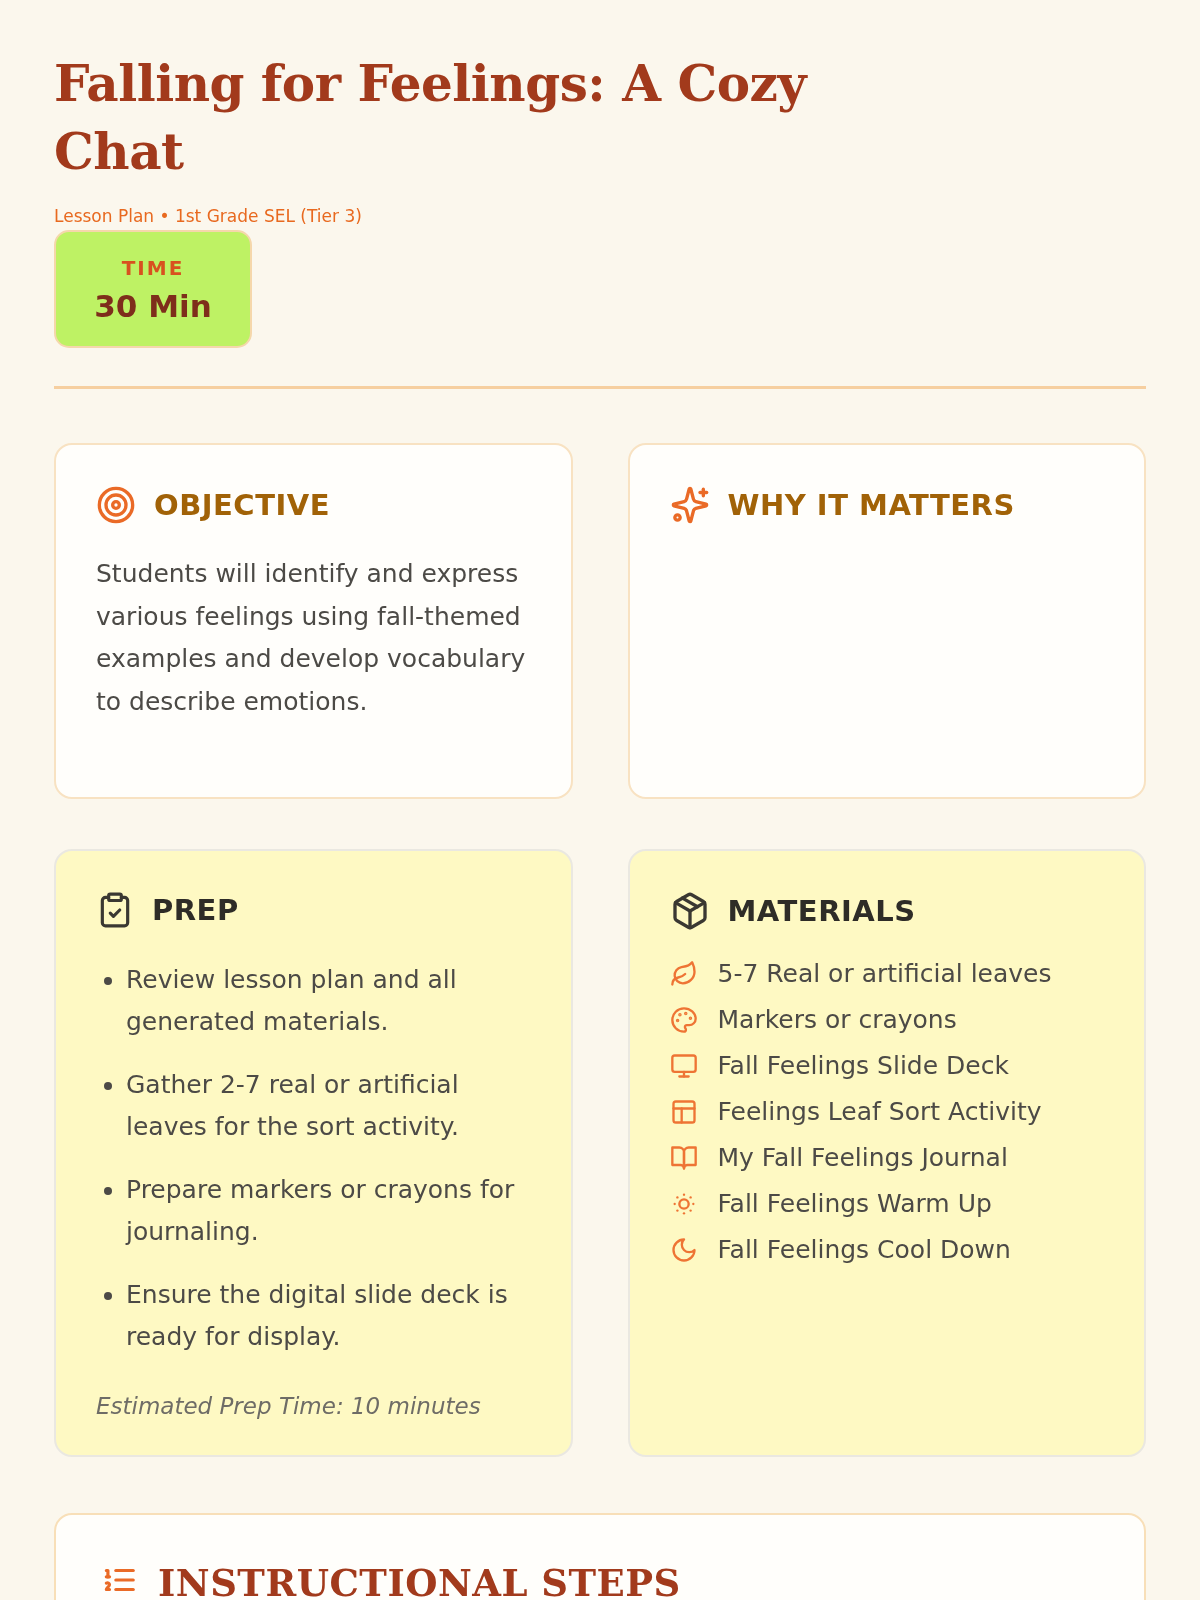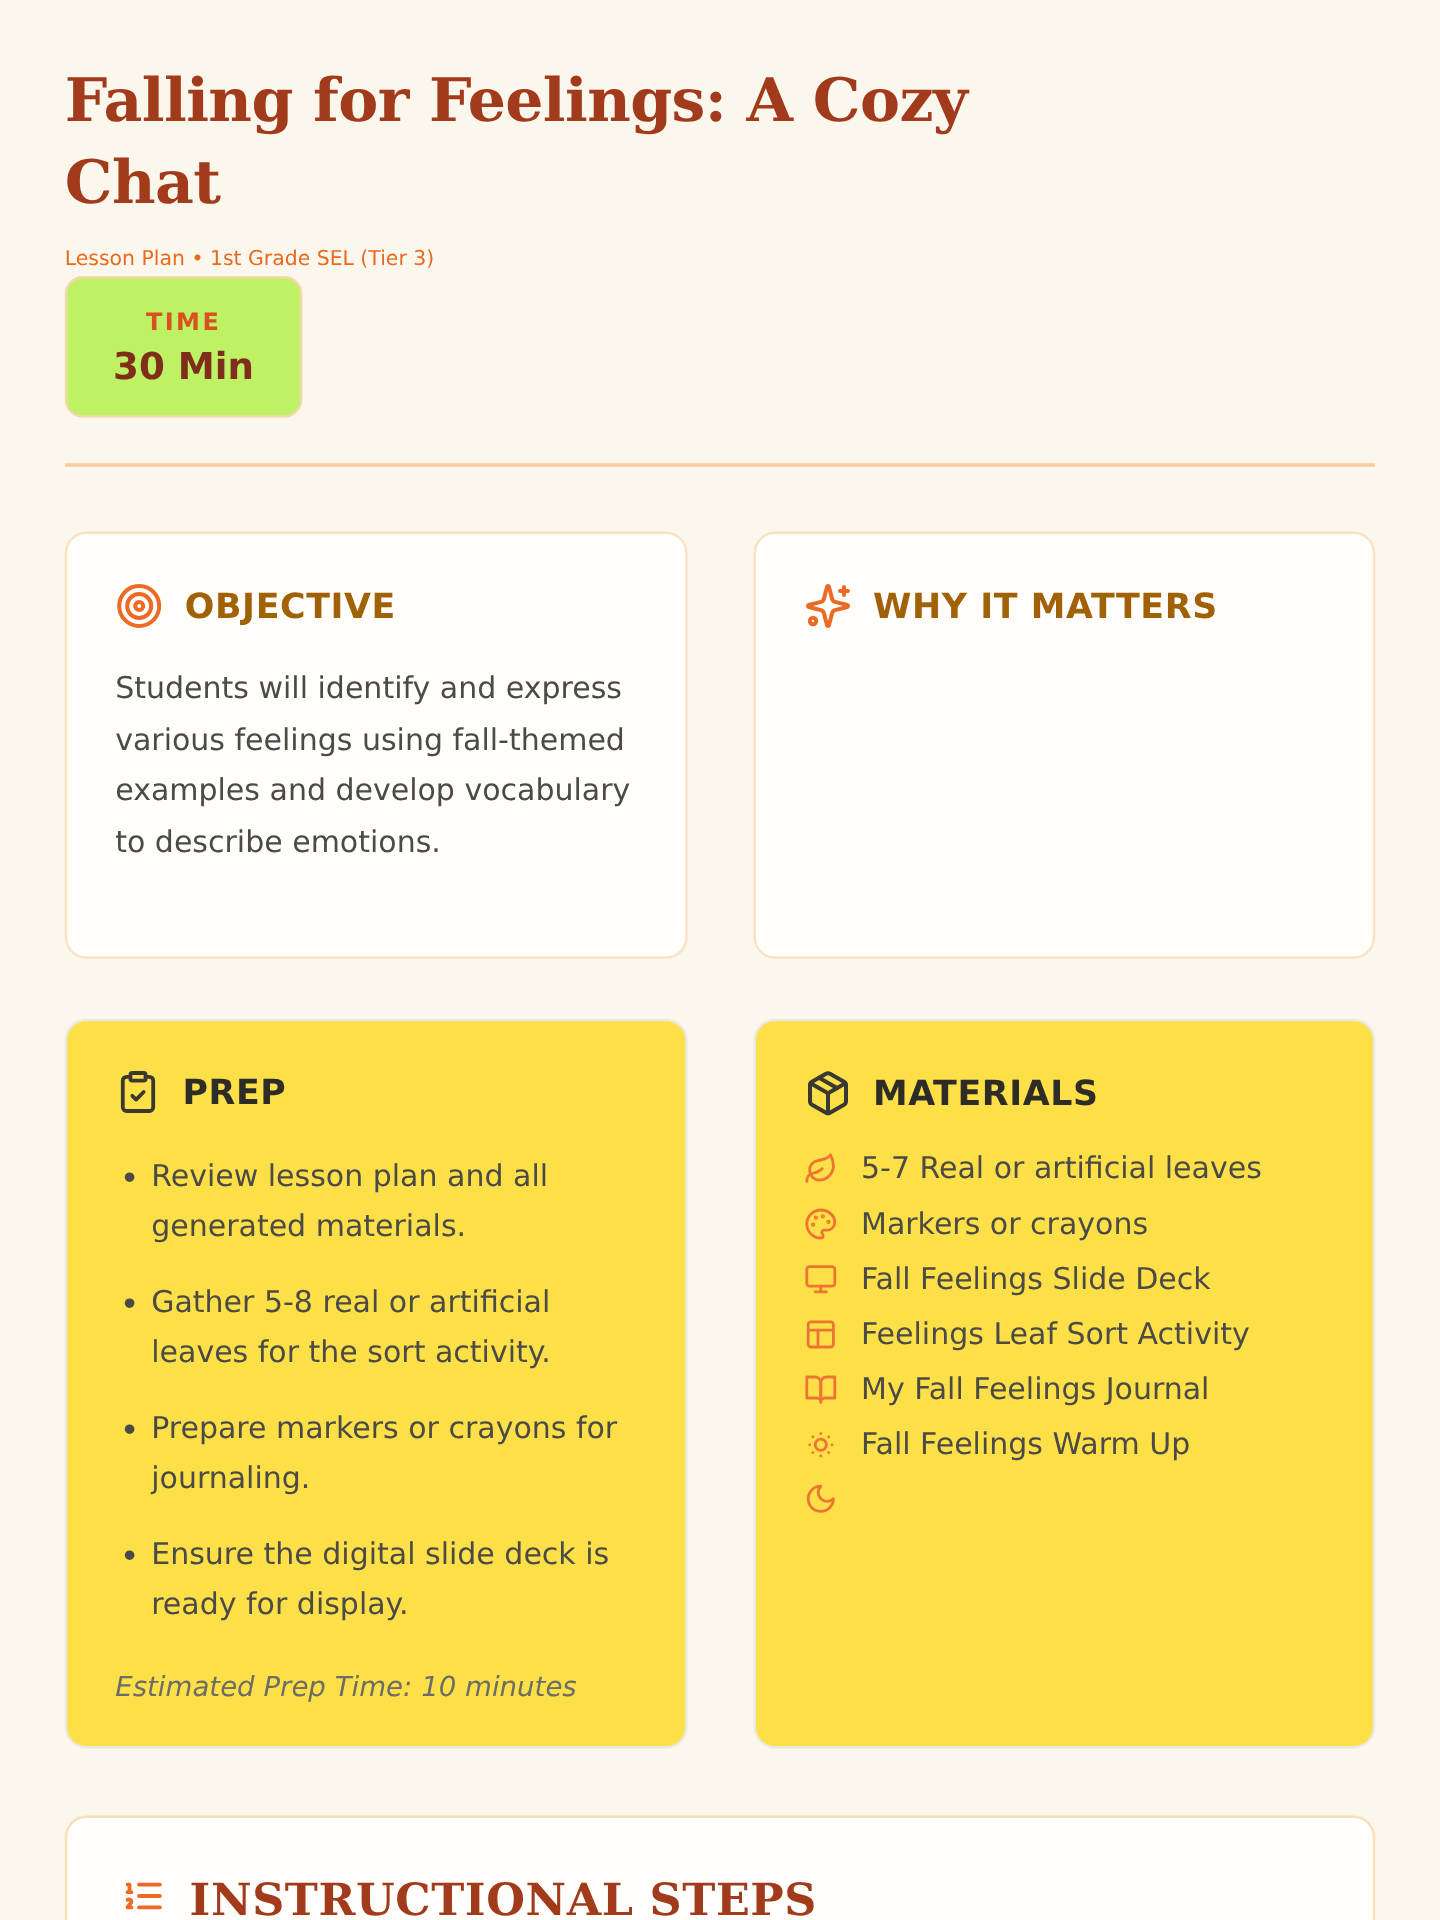--- a/index.html
+++ b/index.html
@@ -24,21 +24,21 @@
     padding: 24px 30px 22px 30px; margin-top: 4px;
   }
   .time-label { font-size: 20px; font-weight: bold; letter-spacing: 2px; color: #D8511F; }
   .time-value { margin-top: 8px; font-size: 31px; font-weight: bold; color: #7E2E1B; }
   .divider { margin-top: 38px; height: 0; border: none; border-top: 3px solid #F6CFA0; }
 
   
   .grid { display: grid; grid-template-columns: 1fr 1fr; gap: 55px; margin-top: 54px; }
   .card { border-radius: 18px; padding: 40px 40px 36px 40px; }
   .card.peach { background: #FFFEFB; border: 2px solid #F8E2C2; min-height: 356px; }
-  .card.gray  { background: #fde047; border: 2px solid #EAE8E1; min-height: 584px; }
+  .card.gray  { background: #fef9c3; border: 2px solid #EAE8E1; min-height: 584px; }
   .card-head { display: flex; align-items: center; gap: 18px; }
   .card-head svg { flex-shrink: 0; }
   .card-title { font-size: 29px; font-weight: bold; letter-spacing: 0.5px; }
   .peach .card-title { color: #a16207; }
   .gray  .card-title { color: #2E2C27; }
   .icon-orange { color: #EA6A26; }
   .icon-dark { color: #3A3832; }
   .card-body {
     margin-top: 28px; font-size: 25px; color: #4C4A46; line-height: 1.7;
   }
@@ -126,21 +126,21 @@
       <div class="card-head">
         <svg class="icon-dark" width="38" height="38" viewBox="0 0 24 24" fill="none" stroke="currentColor" stroke-width="2" stroke-linecap="round" stroke-linejoin="round">
           <rect x="8" y="2" width="8" height="4" rx="1" ry="1"></rect>
           <path d="M16 4h2a2 2 0 0 1 2 2v14a2 2 0 0 1-2 2H6a2 2 0 0 1-2-2V6a2 2 0 0 1 2-2h2"></path>
           <path d="m9 14 2 2 4-4"></path>
         </svg>
         <span class="card-title">PREP</span>
       </div>
       <ul class="prep-list">
         <li>Review lesson plan and all generated materials.</li>
-        <li>Gather 5-8 real or artificial leaves for the sort activity.</li>
+        <li>Gather 2-7 real or artificial leaves for the sort activity.</li>
         <li>Prepare markers or crayons for journaling.</li>
         <li>Ensure the digital slide deck is ready for display.</li>
       </ul>
       <div class="prep-time">Estimated Prep Time: 10 minutes</div>
     </div>
 
     <div class="card gray">
       <div class="card-head">
         <svg class="icon-dark" width="40" height="40" viewBox="0 0 24 24" fill="none" stroke="currentColor" stroke-width="2" stroke-linecap="round" stroke-linejoin="round">
           <path d="M11 21.73a2 2 0 0 0 2 0l7-4A2 2 0 0 0 21 16V8a2 2 0 0 0-1-1.73l-7-4a2 2 0 0 0-2 0l-7 4A2 2 0 0 0 3 8v8a2 2 0 0 0 1 1.73z"></path>
@@ -202,20 +202,21 @@
               <path d="M17.657 17.657h.01"></path>
               <path d="M6.343 17.657h.01"></path>
               <path d="M6.343 6.343h.01"></path>
           </svg>
           <span class="material-label">Fall Feelings Warm Up</span>
         </li>
         <li>
           <svg width="28" height="28" viewBox="0 0 24 24" fill="none" stroke="currentColor" stroke-width="2" stroke-linecap="round" stroke-linejoin="round">
             <path d="M12 3a6 6 0 0 0 9 9 9 9 0 1 1-9-9Z"></path>
           </svg>
+          <span class="material-label">Fall Feelings Cool Down</span>
         </li>
       </ul>
     </div>
   </div>
 
   <div class="steps-card">
     <div class="steps-head">
       <svg class="icon-orange" width="38" height="38" viewBox="0 0 24 24" fill="none" stroke="currentColor" stroke-width="2" stroke-linecap="round" stroke-linejoin="round">
         <path d="M10 6h11"></path>
           <path d="M10 12h11"></path>

